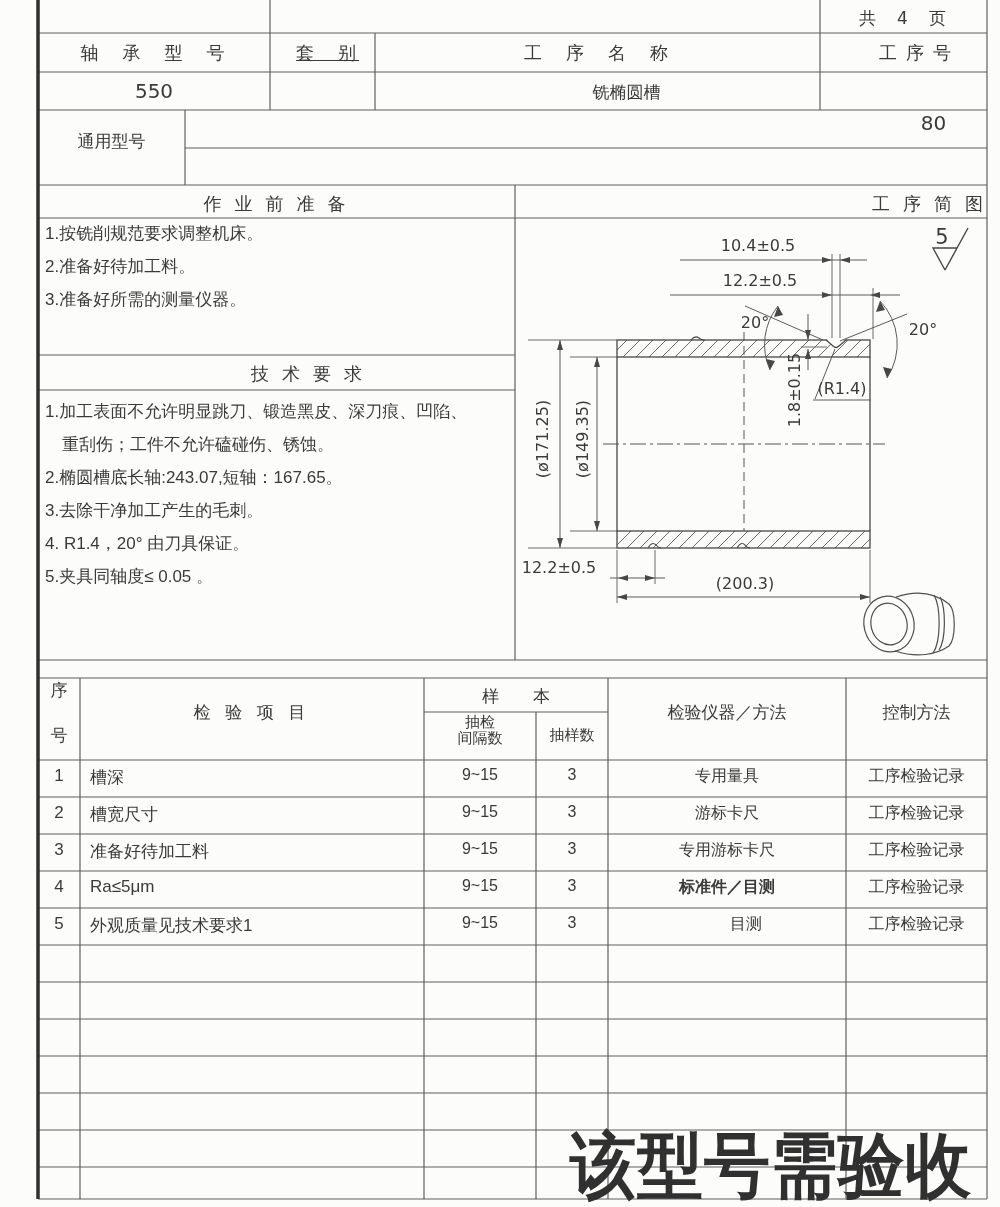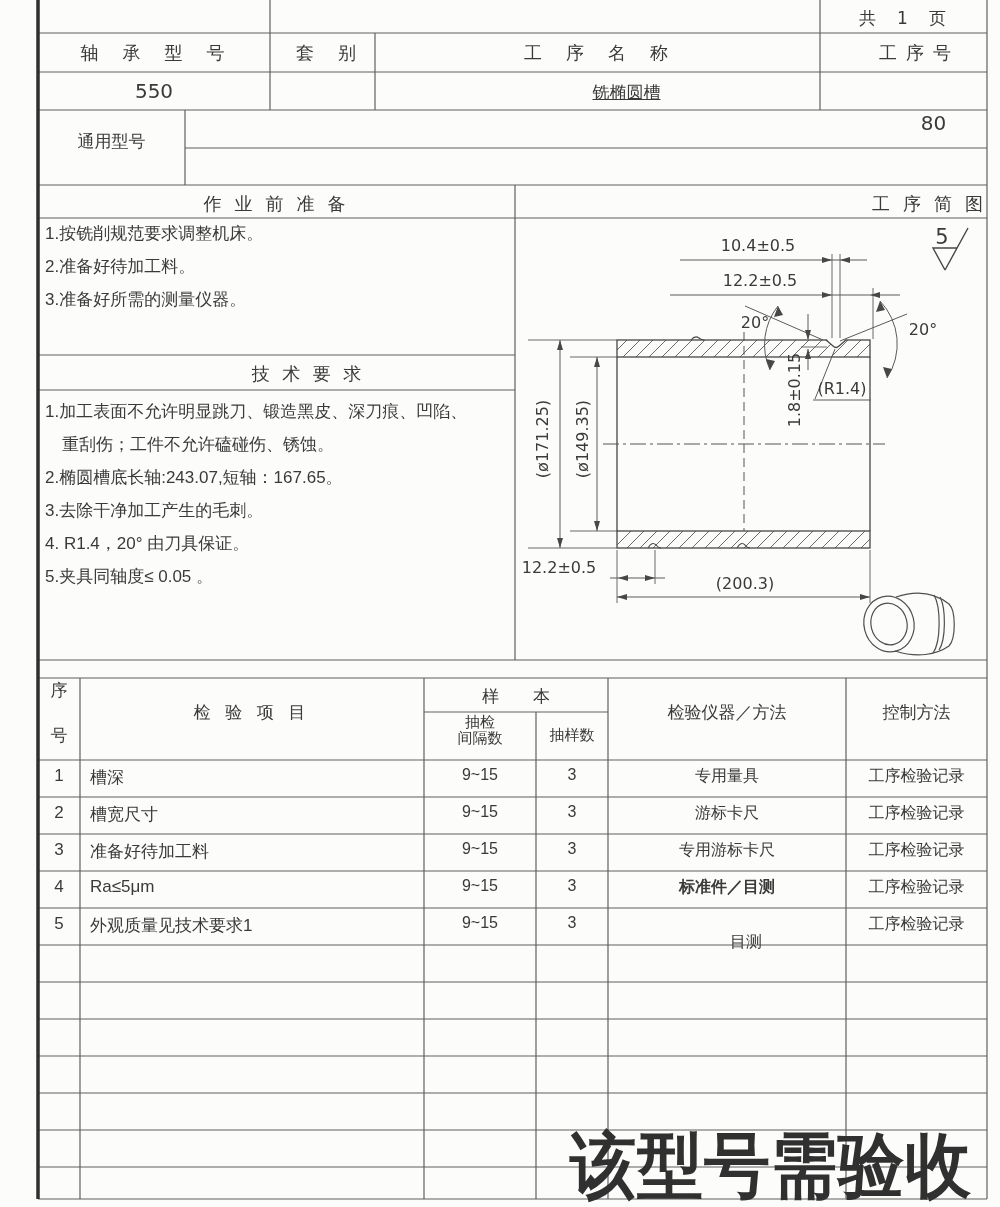--- a/index.html
+++ b/index.html
@@ -25,41 +25,41 @@
     <path d="M38 33H987 M38 72H987 M38 110H987 M185 148H987 M38 185H987 M38 218H987
              M38 355H515 M38 390H515 M38 660H987 M38 678H987 M38 760H987
              M38 797H987 M38 834H987 M38 871H987 M38 908H987 M38 945H987
              M38 982H987 M38 1019H987 M38 1056H987 M38 1093H987 M38 1130H987 M38 1167H987 M38 1199H987
              M424 712H608
              M270 0V110 M375 33V110 M820 0V110 M185 110V185 M515 185V660
              M80 678V1199 M424 678V1199 M536 712V1199 M608 678V1199 M846 678V1199 M987 0V1199" stroke="#4a4a4a" stroke-width="1.2" fill="none" opacity="0.88"></path>
     <path d="M38 0V1199" stroke="#2f2f2f" stroke-width="3.5" fill="none"></path>
   </svg>
 
-  <div class="t num" style="left:820px;top:5px;width:167px;height:26px;line-height:26px;font-size:17px;letter-spacing:2px;">共　1　页</div>
+  <div class="t num" style="left:820px;top:5px;width:167px;height:26px;line-height:26px;font-size:17px;letter-spacing:2px;">共　4　页</div>
 
   <div class="t hdr" style="left:38px;top:41px;width:232px;">轴　承　型　号</div>
-  <div class="t hdr" style="left:270px;top:41px;width:115px;">套　别</div>
+  <div class="t hdr" style="left:270px;top:41px;width:115px;text-decoration:underline;">套　别</div>
   <div class="t hdr" style="left:375px;top:41px;width:445px;">工　序　名　称</div>
   <div class="t hdr" style="left:820px;top:41px;width:192px;letter-spacing:2px;">工 序 号</div>
 
   <div class="t num" style="left:38px;top:79px;width:232px;">550</div>
   <div class="t" style="left:270px;top:80px;width:105px;font-size:17px;"></div>
-  <div class="t" style="left:375px;top:81px;width:503px;font-size:17px;text-decoration:underline;">铣椭圆槽</div>
+  <div class="t" style="left:375px;top:81px;width:503px;font-size:17px;">铣椭圆槽</div>
   <div class="t num" style="left:850px;top:79px;width:167px;margin-top:32px;">80</div>
 
   <div class="t" style="left:38px;top:130px;width:147px;font-size:17px;">通用型号</div>
   <div class="t" style="left:185px;top:118px;width:800px;font-size:17px;"></div>
 
   <div class="t sec-title" style="left:38px;top:192px;width:477px;">作 业 前 准 备</div>
   <div class="tl body17" style="left:45px;top:222px;width:465px;">1.按铣削规范要求调整机床。</div>
   <div class="tl body17" style="left:45px;top:255px;width:465px;">2.准备好待加工料。</div>
   <div class="tl body17" style="left:45px;top:288px;width:465px;">3.准备好所需的测量仪器。</div>
 
-  <div class="t sec-title" style="left:38px;top:362px;width:541px;font-family:Liberation Serif, serif;">技 术 要 求</div>
+  <div class="t sec-title" style="left:38px;top:362px;width:541px;">技 术 要 求</div>
   <div class="tl body17" style="left:45px;top:400px;width:465px;">1.加工表面不允许明显跳刀、锻造黑皮、深刀痕、凹陷、</div>
   <div class="tl body17" style="left:45px;top:433px;width:465px;">　重刮伤；工件不允许磕碰伤、锈蚀。</div>
   <div class="tl body17" style="left:45px;top:466px;width:465px;">2.椭圆槽底长轴:243.07,短轴：167.65。</div>
   <div class="tl body17" style="left:45px;top:499px;width:465px;">3.去除干净加工产生的毛刺。</div>
   <div class="tl body17" style="left:45px;top:532px;width:465px;">4. R1.4，20° 由刀具保证。</div>
   <div class="tl body17" style="left:45px;top:565px;width:465px;">5.夹具同轴度≤ 0.05 。</div>
 
   <div class="t sec-title" style="left:515px;top:192px;width:472px;text-align:right;">工 序 简 图</div>
 
   <svg class="sketch-svg" width="472" height="442" viewBox="0 0 472 442">
@@ -170,18 +170,18 @@
   <div class="tl" style="left:90px;top:877px;width:330px;font-size:17px;">Ra≤5μm</div>
   <div class="t" style="left:424px;top:877px;width:112px;font-size:16px;">9~15</div>
   <div class="t" style="left:536px;top:877px;width:72px;font-size:16px;">3</div>
   <div class="t" style="left:608px;top:877px;width:238px;font-size:16px;font-weight:bold;">标准件／目测</div>
   <div class="t" style="left:846px;top:877px;width:141px;font-size:16px;">工序检验记录</div>
 
   <div class="t" style="left:38px;top:914px;width:42px;font-size:17px;">5</div>
   <div class="tl" style="left:90px;top:914px;width:330px;font-size:17px;">外观质量见技术要求1</div>
   <div class="t" style="left:424px;top:914px;width:112px;font-size:16px;">9~15</div>
   <div class="t" style="left:536px;top:914px;width:72px;font-size:16px;">3</div>
-  <div class="t" style="left:608px;top:914px;width:276px;font-size:16px;margin-top:18px;">目测</div>
+  <div class="t" style="left:608px;top:914px;width:276px;font-size:16px;">目测</div>
   <div class="t" style="left:846px;top:914px;width:141px;font-size:16px;">工序检验记录</div>
 
   <div class="wm" style="left:570px;top:1118px;">该型号需验收</div>
 
 </div>
 
 </body></html>

